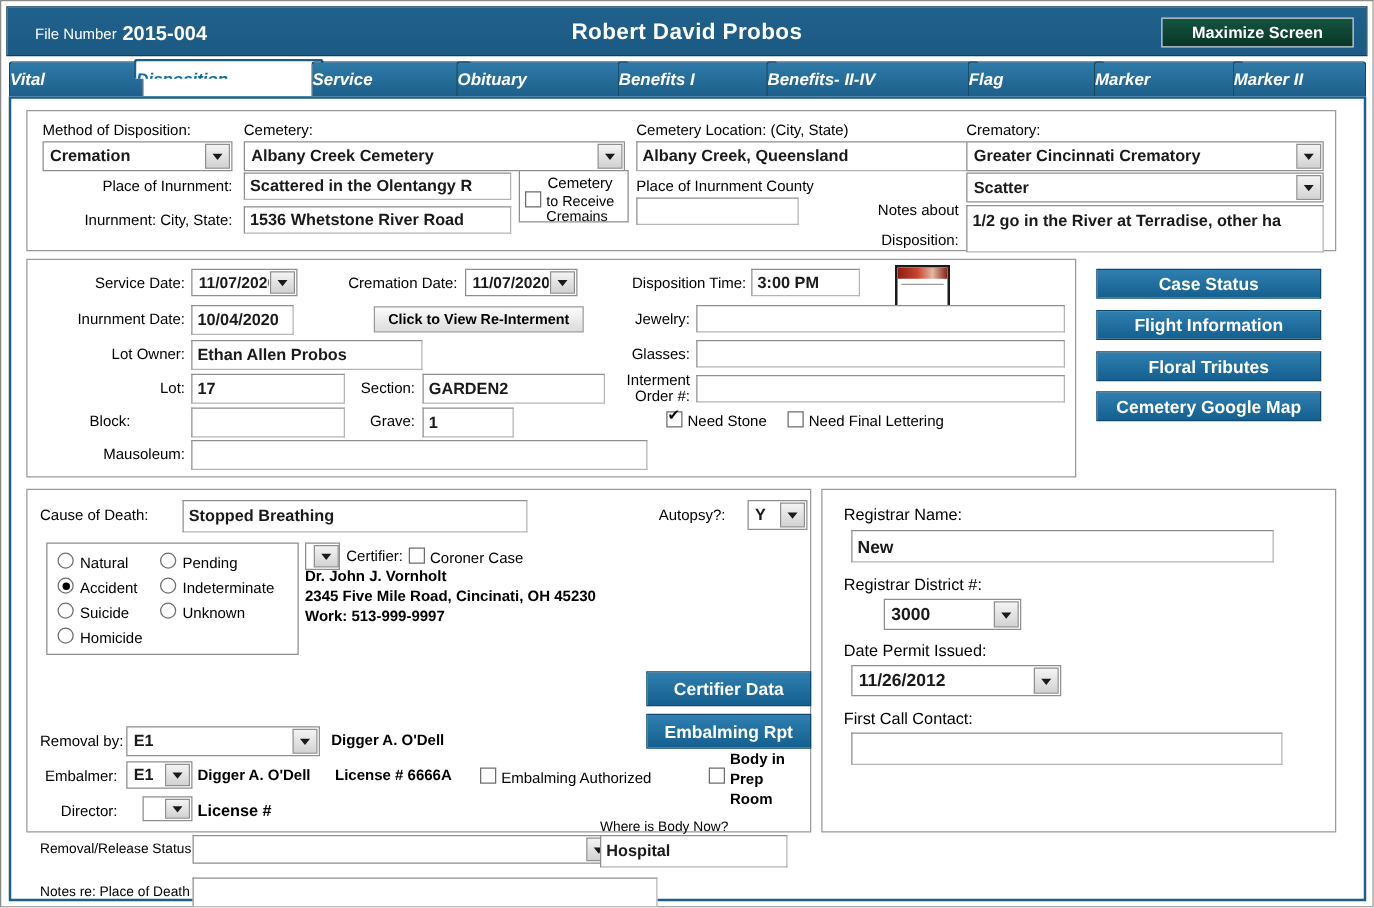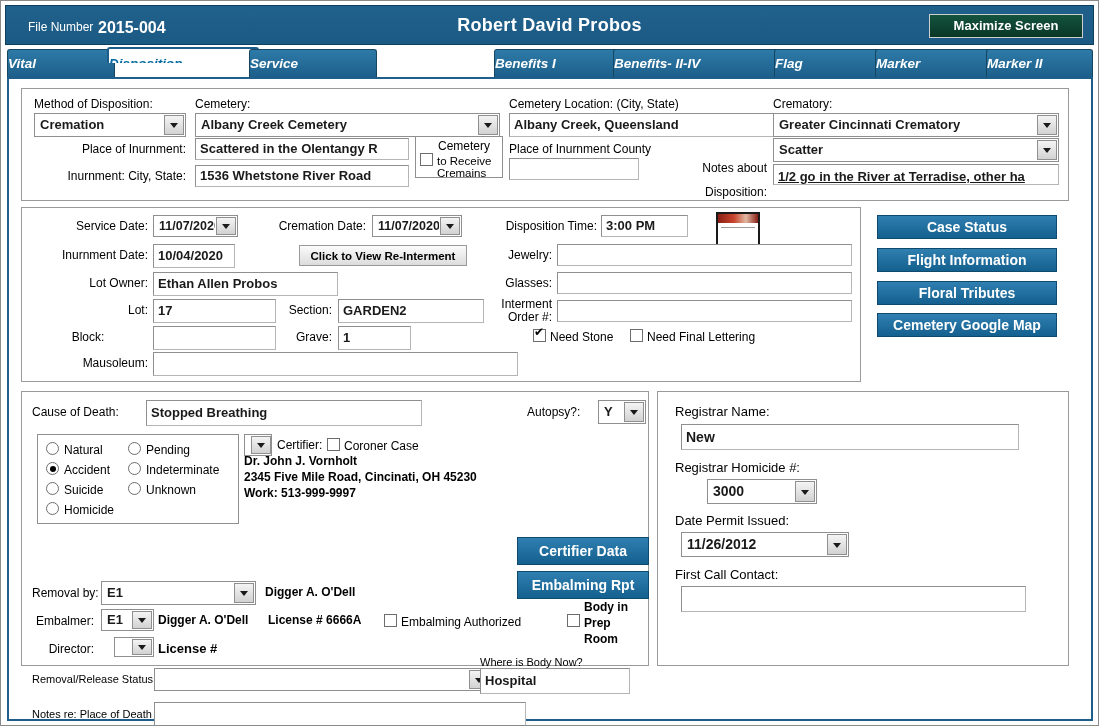--- a/index.html
+++ b/index.html
@@ -291,20 +291,21 @@
     <div class="file-number-label">File Number</div>
     <div class="file-number-value">2015-004</div>
     <div class="case-title">Robert David Probos</div>
     <div class="maximize-btn">Maximize Screen</div>
   </div>
 
   <div class="tabbar">
     <div class="tab" style="left:0px;   width:108px;">Vital</div>
     <div class="tab active" style="left:100px; width:152px;">Disposition</div>
     <div class="tab" style="left:242px; width:128px;">Service</div>
+    <div class="tab" style="left:358px; width:138px;">Obituary</div>
     <div class="tab" style="left:487px; width:128px;">Benefits I</div>
     <div class="tab" style="left:606px; width:170px;">Benefits- II-IV</div>
     <div class="tab" style="left:767px; width:110px;">Flag</div>
     <div class="tab" style="left:868px; width:120px;">Marker</div>
     <div class="tab" style="left:979px; width:107px;">Marker II</div>
   </div>
 
   <div class="content">
 
     <div class="group" style="left:12px; top:9px; width:1048px; height:113px;">
@@ -345,21 +346,21 @@
       <div class="combo" style="left:751px; top:49px; width:286px;">
         <div class="txt">Scatter</div>
         <div class="arrow"></div>
       </div>
 
       <div class="lbl r" style="left:18px; top:80px; width:146px;">Inurnment: City, State:</div>
       <div class="field" style="left:173px; top:76px; width:214px;">1536 Whetstone River Road</div>
 
       <div class="lbl r" style="left:660px; top:72px; width:85px;">Notes about</div>
       <div class="lbl r" style="left:660px; top:96px; width:85px;text-align:right;">Disposition:</div>
-      <div class="field" style="left:751px; top:75px; width:286px; height:21px; line-height:24px;text-decoration:underline;">1/2 go in the River at Terradise, other ha</div>
+      <div class="field" style="left:751px; top:75px; width:286px; height:38px; line-height:24px;">1/2 go in the River at Terradise, other ha</div>
     </div>
 
     <div class="group" style="left:12px; top:128px; width:840px; height:175px;">
 
       <div class="lbl r" style="left:6px; top:11px; width:120px;">Service Date:</div>
       <div class="combo" style="left:131px; top:7px; width:85px; height:22px;">
         <div class="txt" style="line-height:20px; font-size:12.5px;">11/07/2020</div>
         <div class="arrow"></div>
       </div>
 
@@ -516,21 +517,21 @@
 
       <div class="lbl" style="left:10px; top:316px; font-size:11px;">Notes re: Place of Death</div>
       <div class="field" style="left:132px; top:310px; width:372px; height:26px; line-height:24px;"></div>
     </div>
 
     <div class="group" style="left:648px; top:312px; width:412px; height:275px;">
 
       <div class="lbl" style="left:17px; top:12px; font-size:13px;">Registrar Name:</div>
       <div class="field" style="left:23px; top:32px; width:338px; height:26px; line-height:24px; font-size:14px;">New</div>
 
-      <div class="lbl" style="left:17px; top:68px; font-size:13px;">Registrar Homicide #:</div>
+      <div class="lbl" style="left:17px; top:68px; font-size:13px;">Registrar District #:</div>
       <div class="combo" style="left:49px; top:87px; width:110px; height:25px;">
         <div class="txt" style="line-height:23px; font-size:14px;">3000</div>
         <div class="arrow"></div>
       </div>
 
       <div class="lbl" style="left:17px; top:121px; font-size:13px;">Date Permit Issued:</div>
       <div class="combo" style="left:23px; top:140px; width:168px; height:25px;">
         <div class="txt" style="line-height:23px; font-size:14px;">11/26/2012</div>
         <div class="arrow"></div>
       </div>

